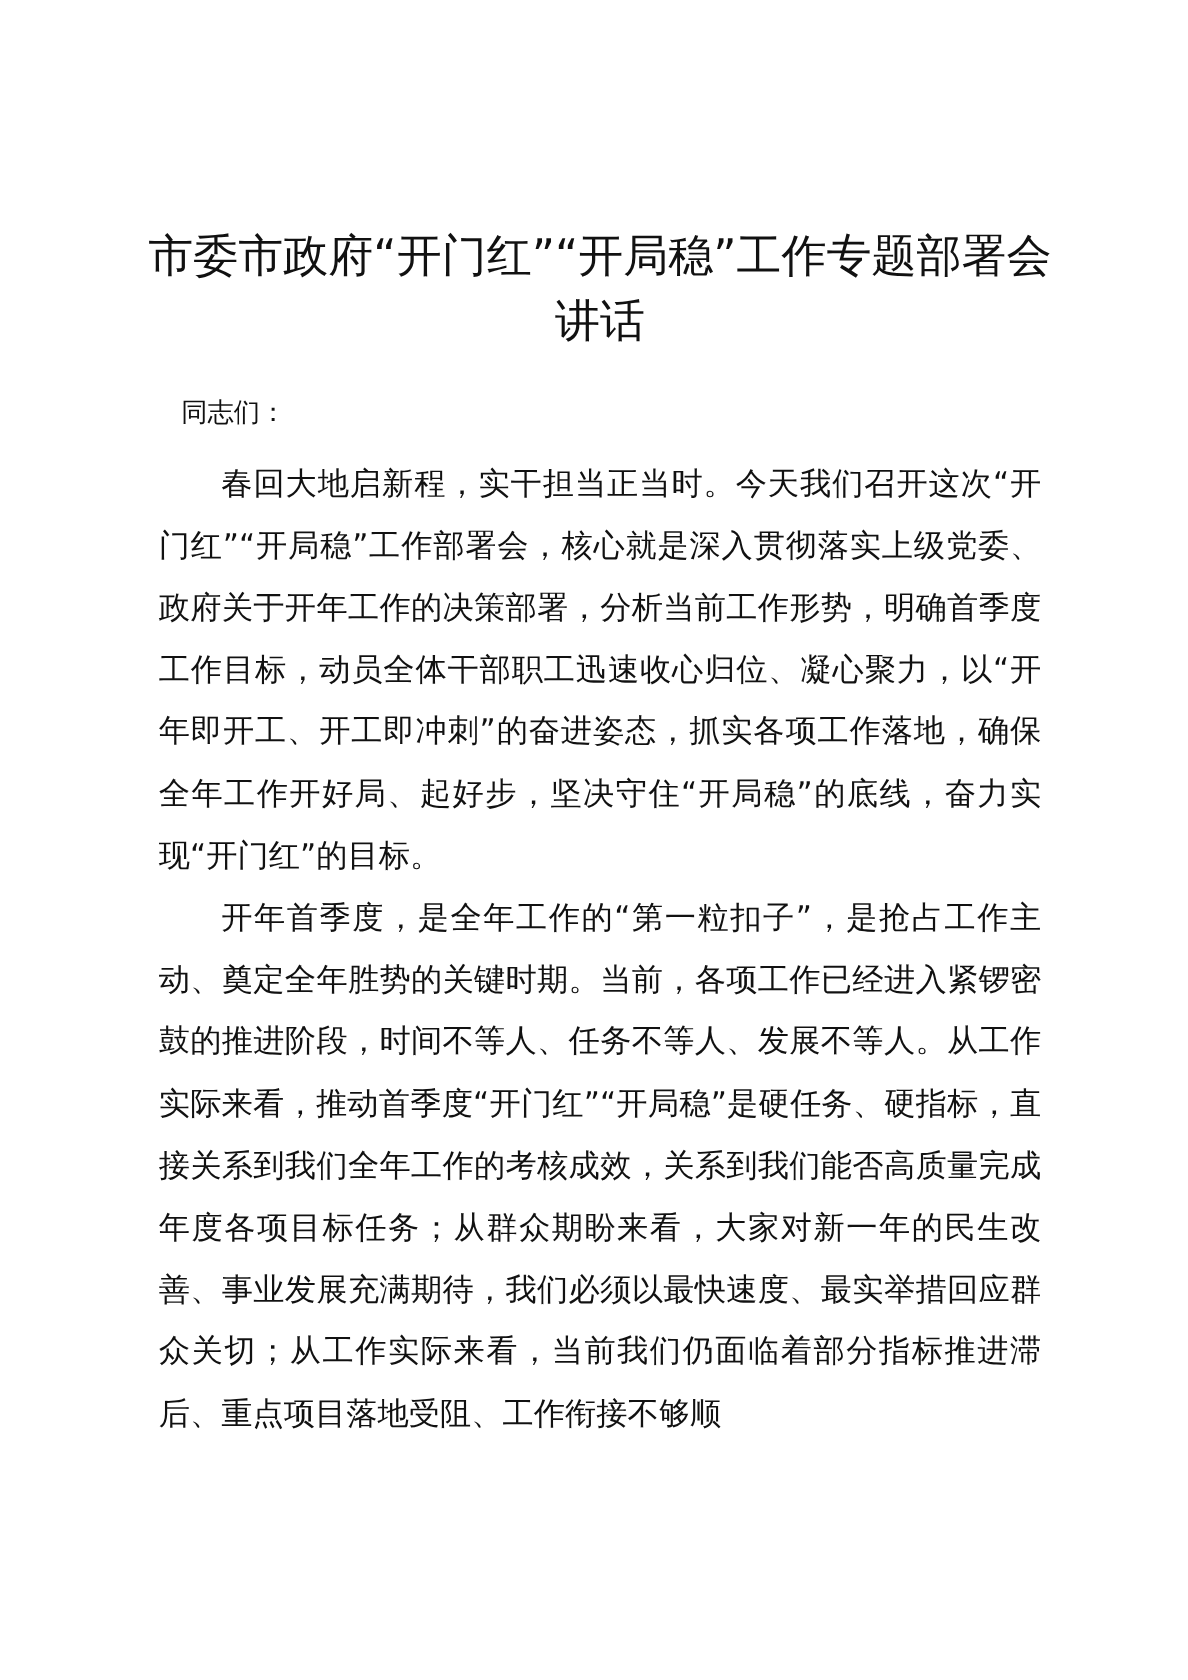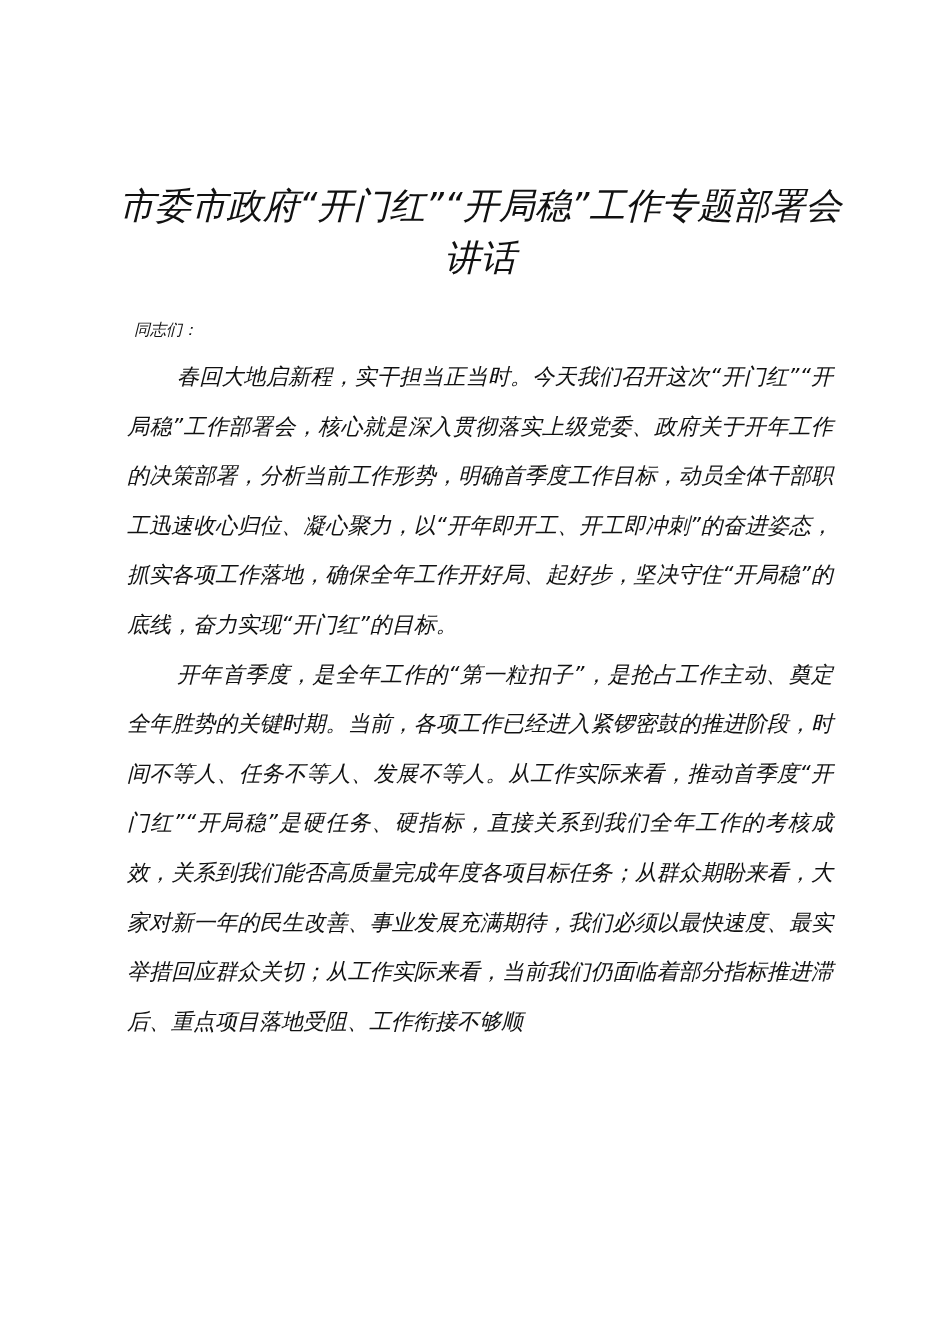--- a/index.html
+++ b/index.html
@@ -1,23 +1,23 @@
 <!DOCTYPE html>
 <html><head>
 <meta charset="utf-8">
 <style>
   html, body { margin: 0; padding: 0; background: #ffffff; }
   body { width: 950px; height: 1344px; position: relative; overflow: hidden;
          font-family: "DejaVu Sans", "Liberation Sans", sans-serif; color: #111; }
-  .page { position: absolute; left: 0; top: 0; width: 950px; height: 1344px; background: #fff; font-style: italic; }
+  .page { position: absolute; left: 0; top: 0; width: 950px; height: 1344px; background: #fff; }
   .title { position: absolute; left: 118px; width: 724px; top: 180px;
            font-size: 36px; line-height: 52px; text-align: center; letter-spacing: 0px; color: #111; }
-  .salutation { position: absolute; left: 134px; top: 312px; font-size: 16px; line-height: 36px; }
-  .body { position: absolute; left: 127px; top: 352px; width: 706px;
-          font-size: 22px; line-height: 49.6px; text-align: justify; }
+  .salutation { position: absolute; left: 145px; top: 312px; font-size: 21px; line-height: 36px; }
+  .body { position: absolute; left: 127px; top: 362px; width: 706px;
+          font-size: 25px; line-height: 49.6px; text-align: justify; }
   .para { margin: 0; text-indent: 50px; }
 </style>
 </head>
 <body>
 
 <div class="page">
   <div class="title">市委市政府“开门红”“开局稳”工作专题部署会讲话</div>
   <div class="salutation">同志们：</div>
   <div class="body">
     <p class="para">春回大地启新程，实干担当正当时。今天我们召开这次“开门红”“开局稳”工作部署会，核心就是深入贯彻落实上级党委、政府关于开年工作的决策部署，分析当前工作形势，明确首季度工作目标，动员全体干部职工迅速收心归位、凝心聚力，以“开年即开工、开工即冲刺”的奋进姿态，抓实各项工作落地，确保全年工作开好局、起好步，坚决守住“开局稳”的底线，奋力实现“开门红”的目标。</p>

